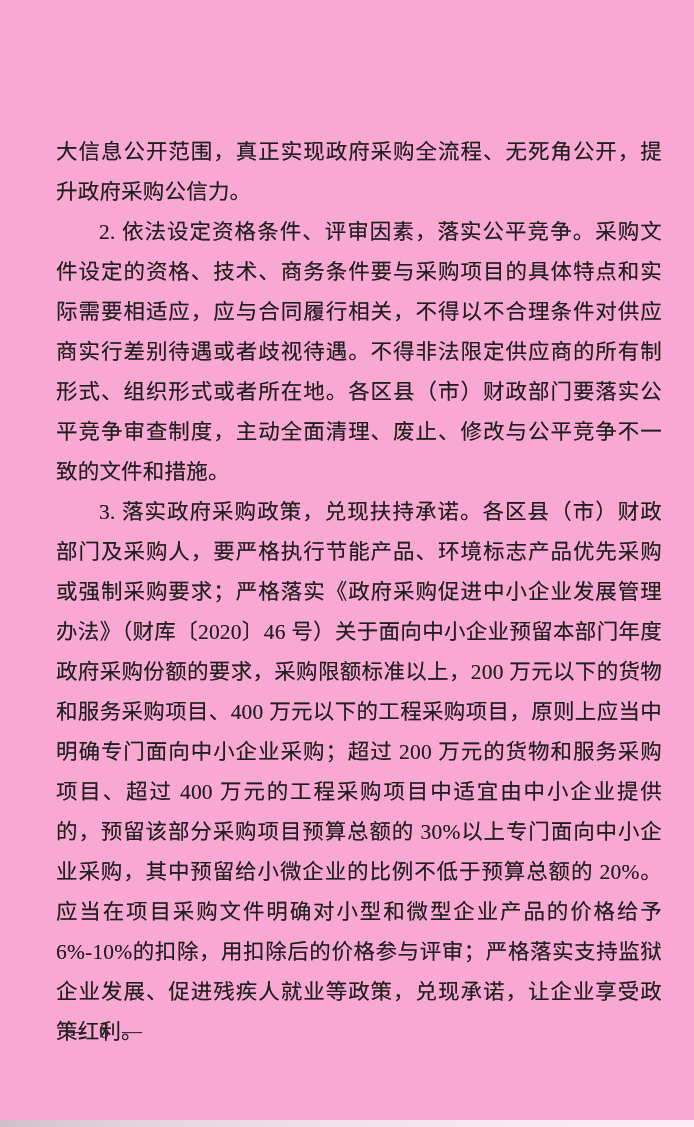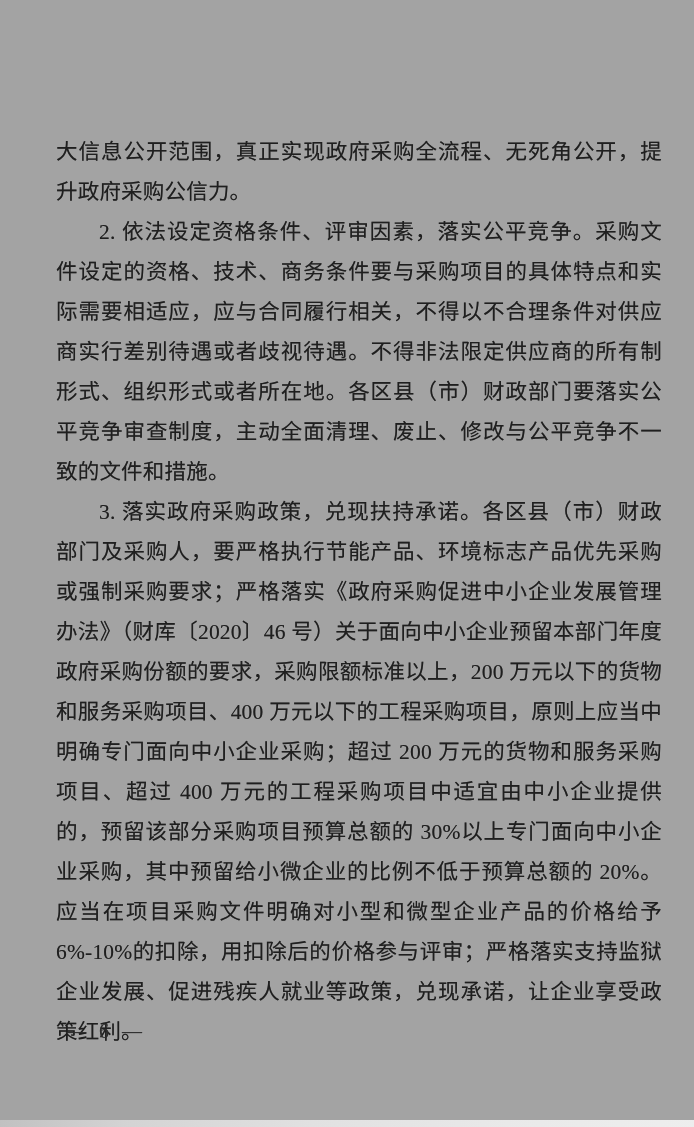--- a/index.html
+++ b/index.html
@@ -12,21 +12,21 @@
     background: #ffffff;
     position: relative;
     overflow: hidden;
     font-family: "Liberation Serif", "DejaVu Serif", serif;
   }
   .page {
     position: absolute;
     left: 0; top: 0;
     width: 694px;
     height: 1127px;
-    background: #a3a3a3;
+    background: #f9a8d4;
   }
   .text-block {
     position: absolute;
     left: 56px;
     top: 132px;
     width: 606px;
     color: #1f1f1f;
     font-size: 21.5px;
     line-height: 40px;
     text-align: justify;

